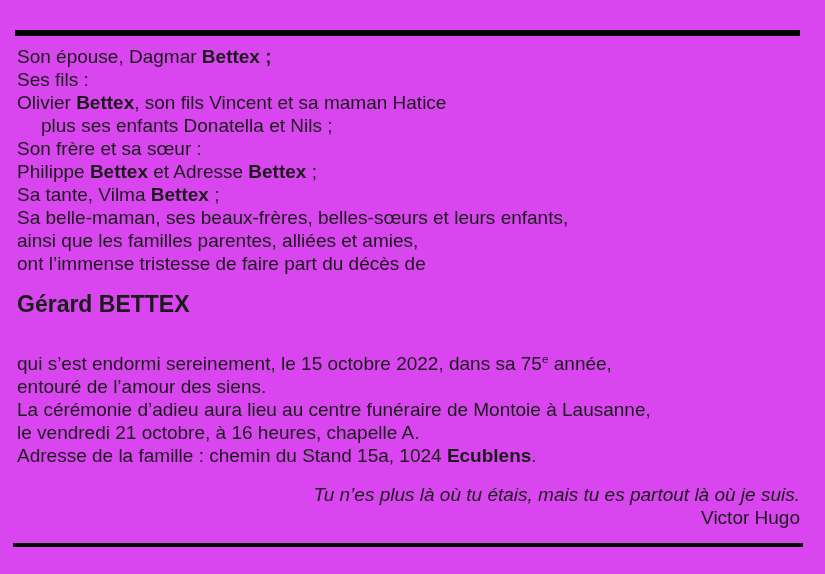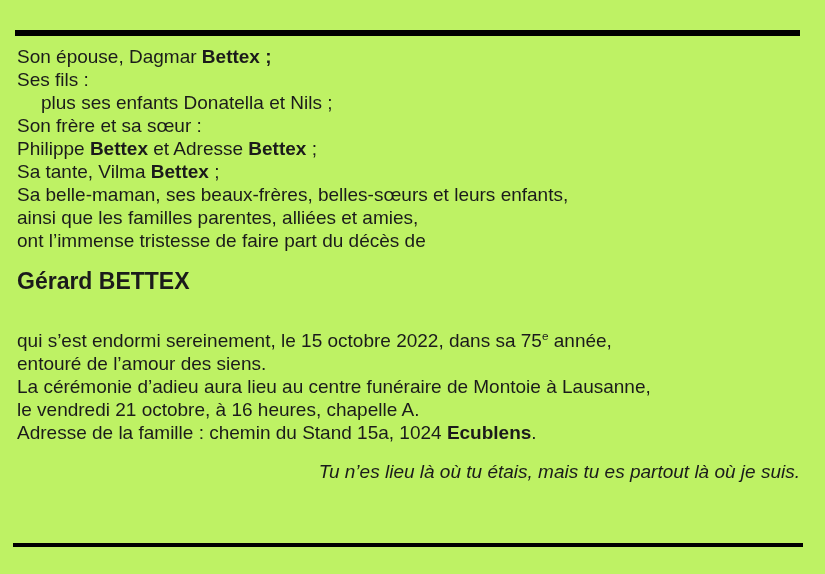--- a/index.html
+++ b/index.html
@@ -5,21 +5,21 @@
   * { margin:0; padding:0; box-sizing:border-box; }
   html,body { width:825px; height:574px; }
   body {
     background:#ffffff;
     font-family:"Liberation Sans", sans-serif;
     color:#1b1b1b;
   }
   .sheet {
     position:relative;
     width:825px; height:574px;
-    background:#bef264;
+    background:#d946ef;
     overflow:hidden;
   }
   .rule {
     position:absolute;
     background:#000000;
   }
   .rule-top { left:15px; top:30px; width:785px; height:6px; }
   .rule-bottom { left:13px; top:543px; width:790px; height:4px; }
   .content {
     position:absolute;
@@ -60,36 +60,38 @@
 </head>
 <body>
 
 <div class="sheet">
   <div class="rule rule-top"></div>
 
   <div class="content">
     <div>
         <div class="line"><span>Son épouse, Dagmar </span><span class="b">Bettex ;</span></div>
         <div class="line"><span>Ses fils :</span></div>
+        <div class="line"><span>Olivier </span><span class="b">Bettex</span><span>, son fils Vincent et sa maman Hatice</span></div>
         <div class="line indent"><span>plus ses enfants Donatella et Nils ;</span></div>
         <div class="line"><span>Son frère et sa sœur :</span></div>
         <div class="line"><span>Philippe </span><span class="b">Bettex</span><span> et Adresse </span><span class="b">Bettex</span><span> ;</span></div>
         <div class="line"><span>Sa tante, Vilma </span><span class="b">Bettex</span><span> ;</span></div>
         <div class="line"><span>Sa belle-maman, ses beaux-frères, belles-sœurs et leurs enfants,</span></div>
         <div class="line"><span>ainsi que les familles parentes, alliées et amies,</span></div>
         <div class="line"><span>ont l’immense tristesse de faire part du décès de</span></div>
       </div>
 
     <div class="deceased-name">Gérard BETTEX</div>
 
     <div class="details">
         <div class="line"><span>qui s’est endormi sereinement, le 15 octobre 2022, dans sa 75</span><sup>e</sup><span> année,</span></div>
         <div class="line"><span>entouré de l’amour des siens.</span></div>
         <div class="line"><span>La cérémonie d’adieu aura lieu au centre funéraire de Montoie à Lausanne,</span></div>
         <div class="line"><span>le vendredi 21 octobre, à 16 heures, chapelle A.</span></div>
         <div class="line"><span>Adresse de la famille : chemin du Stand 15a, 1024 </span><span class="b">Ecublens</span><span>.</span></div>
       </div>
 
-    <div class="quote">Tu n’es lieu là où tu étais, mais tu es partout là où je suis.</div>
+    <div class="quote">Tu n’es plus là où tu étais, mais tu es partout là où je suis.</div>
+    <div class="quote-author">Victor Hugo</div>
   </div>
 
   <div class="rule rule-bottom"></div>
 </div>
 
 </body></html>

